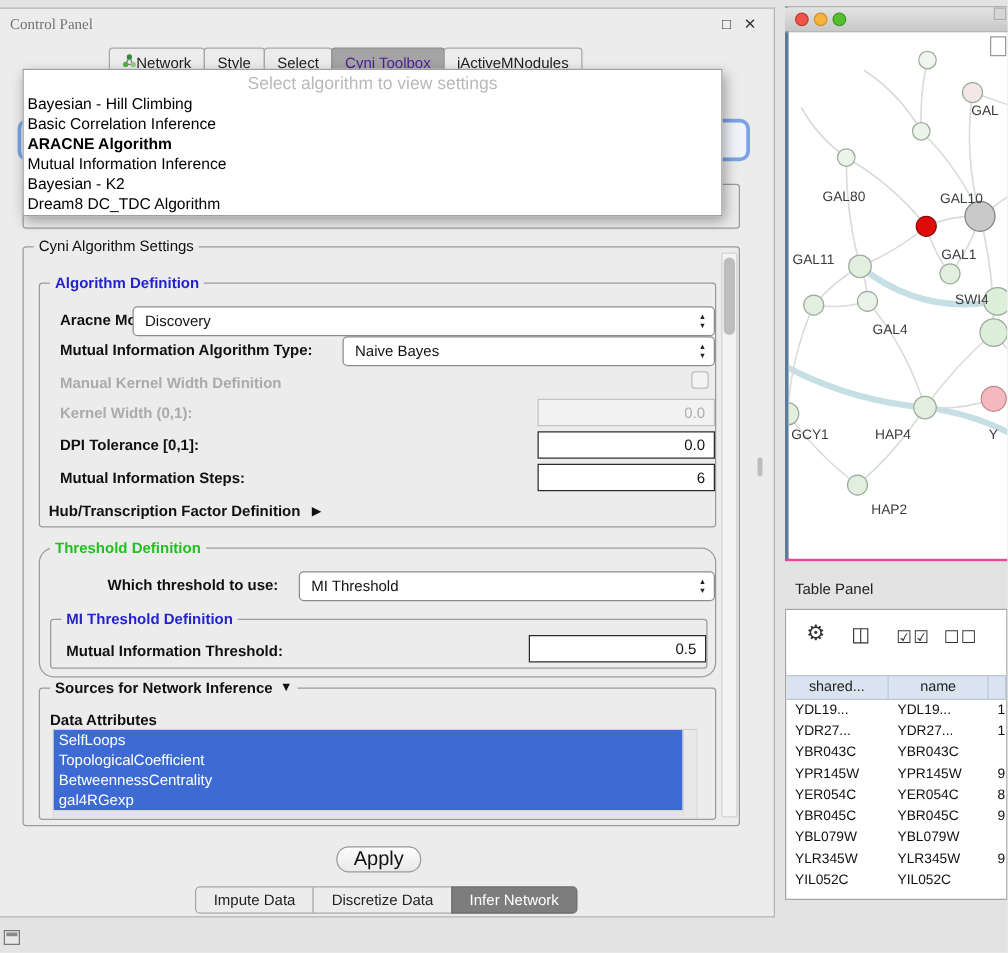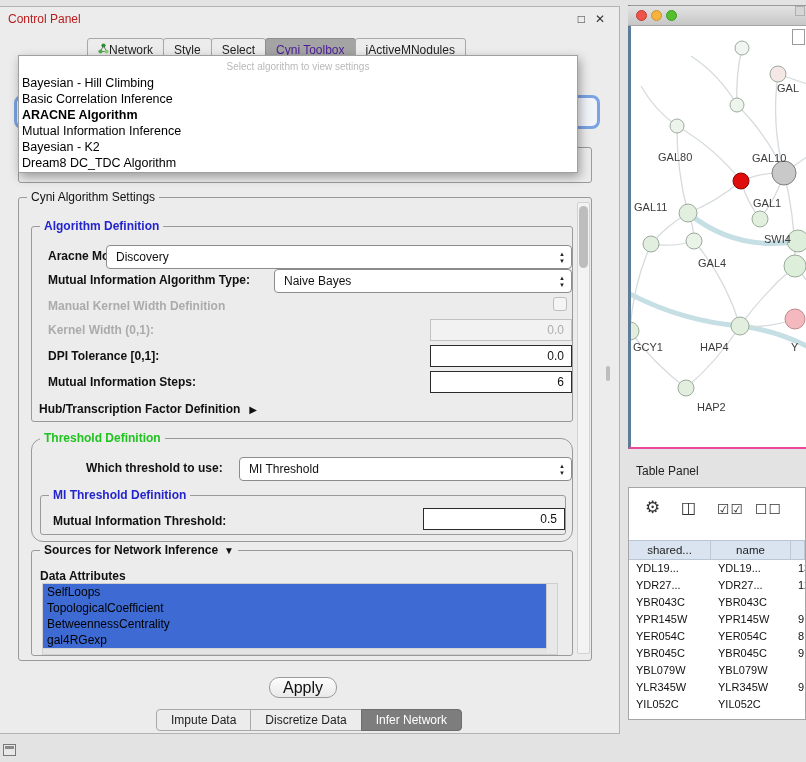--- a/index.html
+++ b/index.html
@@ -2,35 +2,35 @@
 <html><head>
 <meta charset="utf-8">
 <style>
 *{box-sizing:border-box;margin:0;padding:0;}
 html,body{width:806px;height:762px;}
 body{position:relative;background:#e3e3e3;font-family:"Liberation Sans","DejaVu Sans",sans-serif;overflow:hidden;color:#111;}
 
 
 .control-panel{position:absolute;left:0;top:6px;width:620px;height:728px;background:#ececec;border:1px solid #b3b3b3;border-left:none;}
 .titlebar{position:absolute;left:0;top:0;width:100%;height:26px;}
-.titlebar .title{position:absolute;left:8px;top:5px;font-size:12px;color:#b91c1c;}
+.titlebar .title{position:absolute;left:8px;top:5px;font-size:12px;color:#737373;font-family:Liberation Serif, serif;}
 .winbtns{position:absolute;right:14px;top:5px;display:flex;gap:10px;font-size:12px;color:#333;}
 .wb.close{font-weight:bold;}
 
 .tab-bar{position:absolute;left:88px;top:31px;display:flex;height:23px;}
 .tab{display:flex;align-items:center;padding:0 10px;font-size:12px;background:#ececec;border:1px solid #a8a8a8;margin-left:-1px;border-radius:3px 3px 0 0;color:#222;}
 .tab.sel{background:#a4a4a4;border-color:#8e8e8e;color:#4c1d95;}
 
 
 .combo-frag{position:absolute;left:14px;top:88px;width:586px;height:34px;border:3px solid #7ba3e3;border-radius:8px;background:#f0f3f8;z-index:2;}
 .frag-group{position:absolute;left:18px;top:140px;width:574px;height:36px;border:1px solid #9a9a9a;border-radius:3px;z-index:1;}
 
 
 .popup{position:absolute;left:18px;top:48px;width:560px;height:118px;background:#fff;border:1px solid #9f9f9f;box-shadow:2px 4px 10px rgba(0,0,0,.35);z-index:10;}
-.popup-placeholder{height:17px;line-height:17px;text-align:center;color:#b9b9b9;font-size:10px;margin-top:2px;}
+.popup-placeholder{height:17px;line-height:17px;text-align:center;color:#b9b9b9;font-size:14px;margin-top:2px;}
 .opt{height:16px;line-height:16px;font-size:12.5px;padding-left:3px;color:#000;white-space:nowrap;}
 .opt.optsel{font-weight:bold;}
 
 
 .group{position:absolute;border:1px solid #9a9a9a;border-radius:3px;padding-left:10px;}
 .gtitle{position:absolute;top:-8px;left:8px;background:#ececec;padding:0 4px;font-size:12px;white-space:nowrap;display:flex;align-items:center;gap:6px;}
 .blue{color:#2424cc;}
 .green{color:#1fc21f;}
 .bold{font-weight:bold;}
 .settings-group{left:18px;top:190px;width:574px;height:464px;}
@@ -51,21 +51,21 @@
 .cb{position:absolute;width:14px;height:14px;border:1px solid #bdbdbd;border-radius:3px;background:#f4f4f4;}
 
 .scrollbar{position:absolute;left:558px;top:4px;width:13px;height:452px;background:#f3f3f3;border:1px solid #d2d2d2;border-radius:2px;}
 .scrollbar .thumb{position:absolute;left:1px;top:3px;width:9px;height:62px;background:#bdbdbd;border-radius:5px;}
 
 .hub-row{position:absolute;left:20px;top:204px;font-size:12px;font-weight:bold;display:flex;align-items:center;gap:9px;}
 .tri{font-size:10px;color:#111;}
 
 .src-list{position:absolute;left:10px;top:32px;width:516px;height:72px;background:#fff;border:1px solid #cfcfcf;}
 .src-item{height:16px;line-height:16px;font-size:12px;padding-left:4px;color:#111;width:504px;white-space:nowrap;overflow:hidden;}
-.src-item.on{background:#3e6bd3;color:#000000;}
+.src-item.on{background:#3e6bd3;color:#ffffff;}
 .src-vscroll{position:absolute;right:0;top:0;width:11px;height:100%;background:#e8e8e8;border-left:1px solid #cdcdcd;}
 .src-hscroll{position:absolute;left:0;bottom:0;width:504px;height:6px;background:#e4e4e4;border-top:1px solid #d5d5d5;}
 
 .btn-apply{position:absolute;left:269px;top:670px;width:68px;height:21px;border:1px solid #9a9a9a;border-radius:10px;background:linear-gradient(#fdfdfd,#e9e9e9);font-size:16px;text-align:center;line-height:19px;}
 
 .bottom-tabs{position:absolute;left:0;top:702px;width:100%;display:flex;justify-content:center;}
 .btab{height:22px;line-height:21px;padding:0 14px;font-size:12px;background:#ececec;border:1px solid #a8a8a8;margin-left:-1px;color:#222;}
 .btab:first-child{border-radius:4px 0 0 4px;}
 .btab:last-child{border-radius:0 4px 4px 0;}
 .btab.sel{background:#7d7d7d;border-color:#6d6d6d;color:#fff;}

